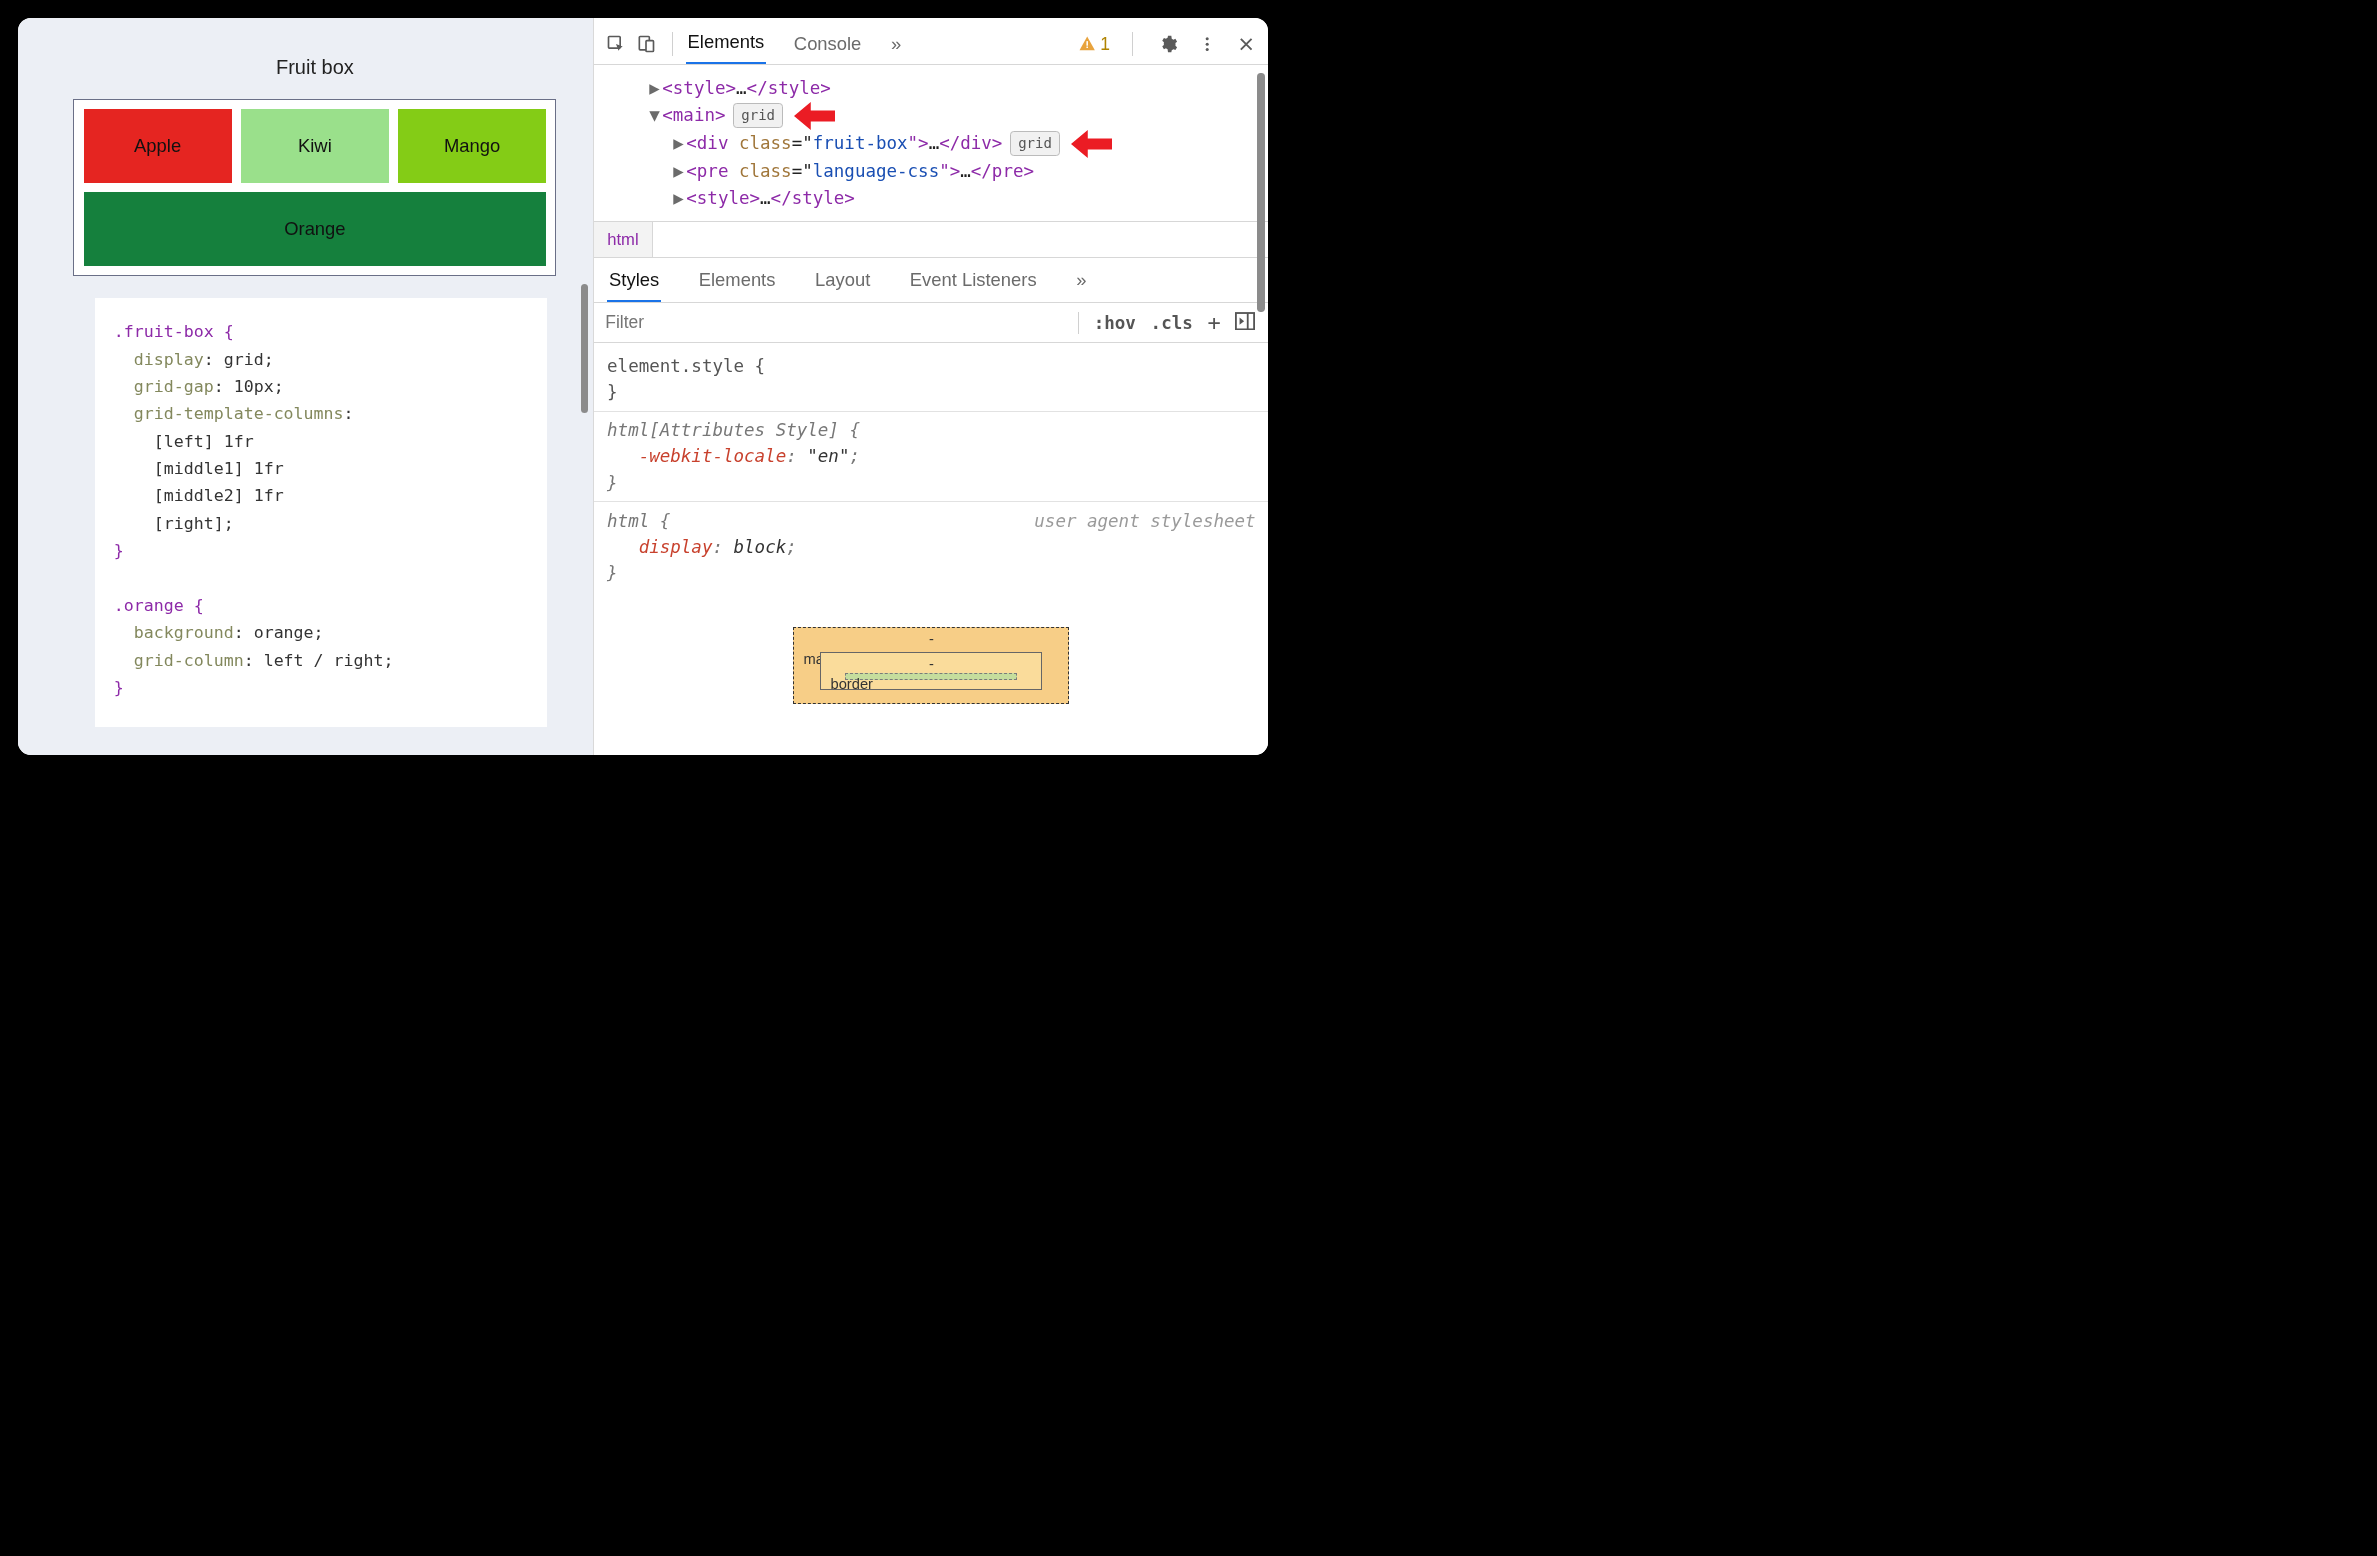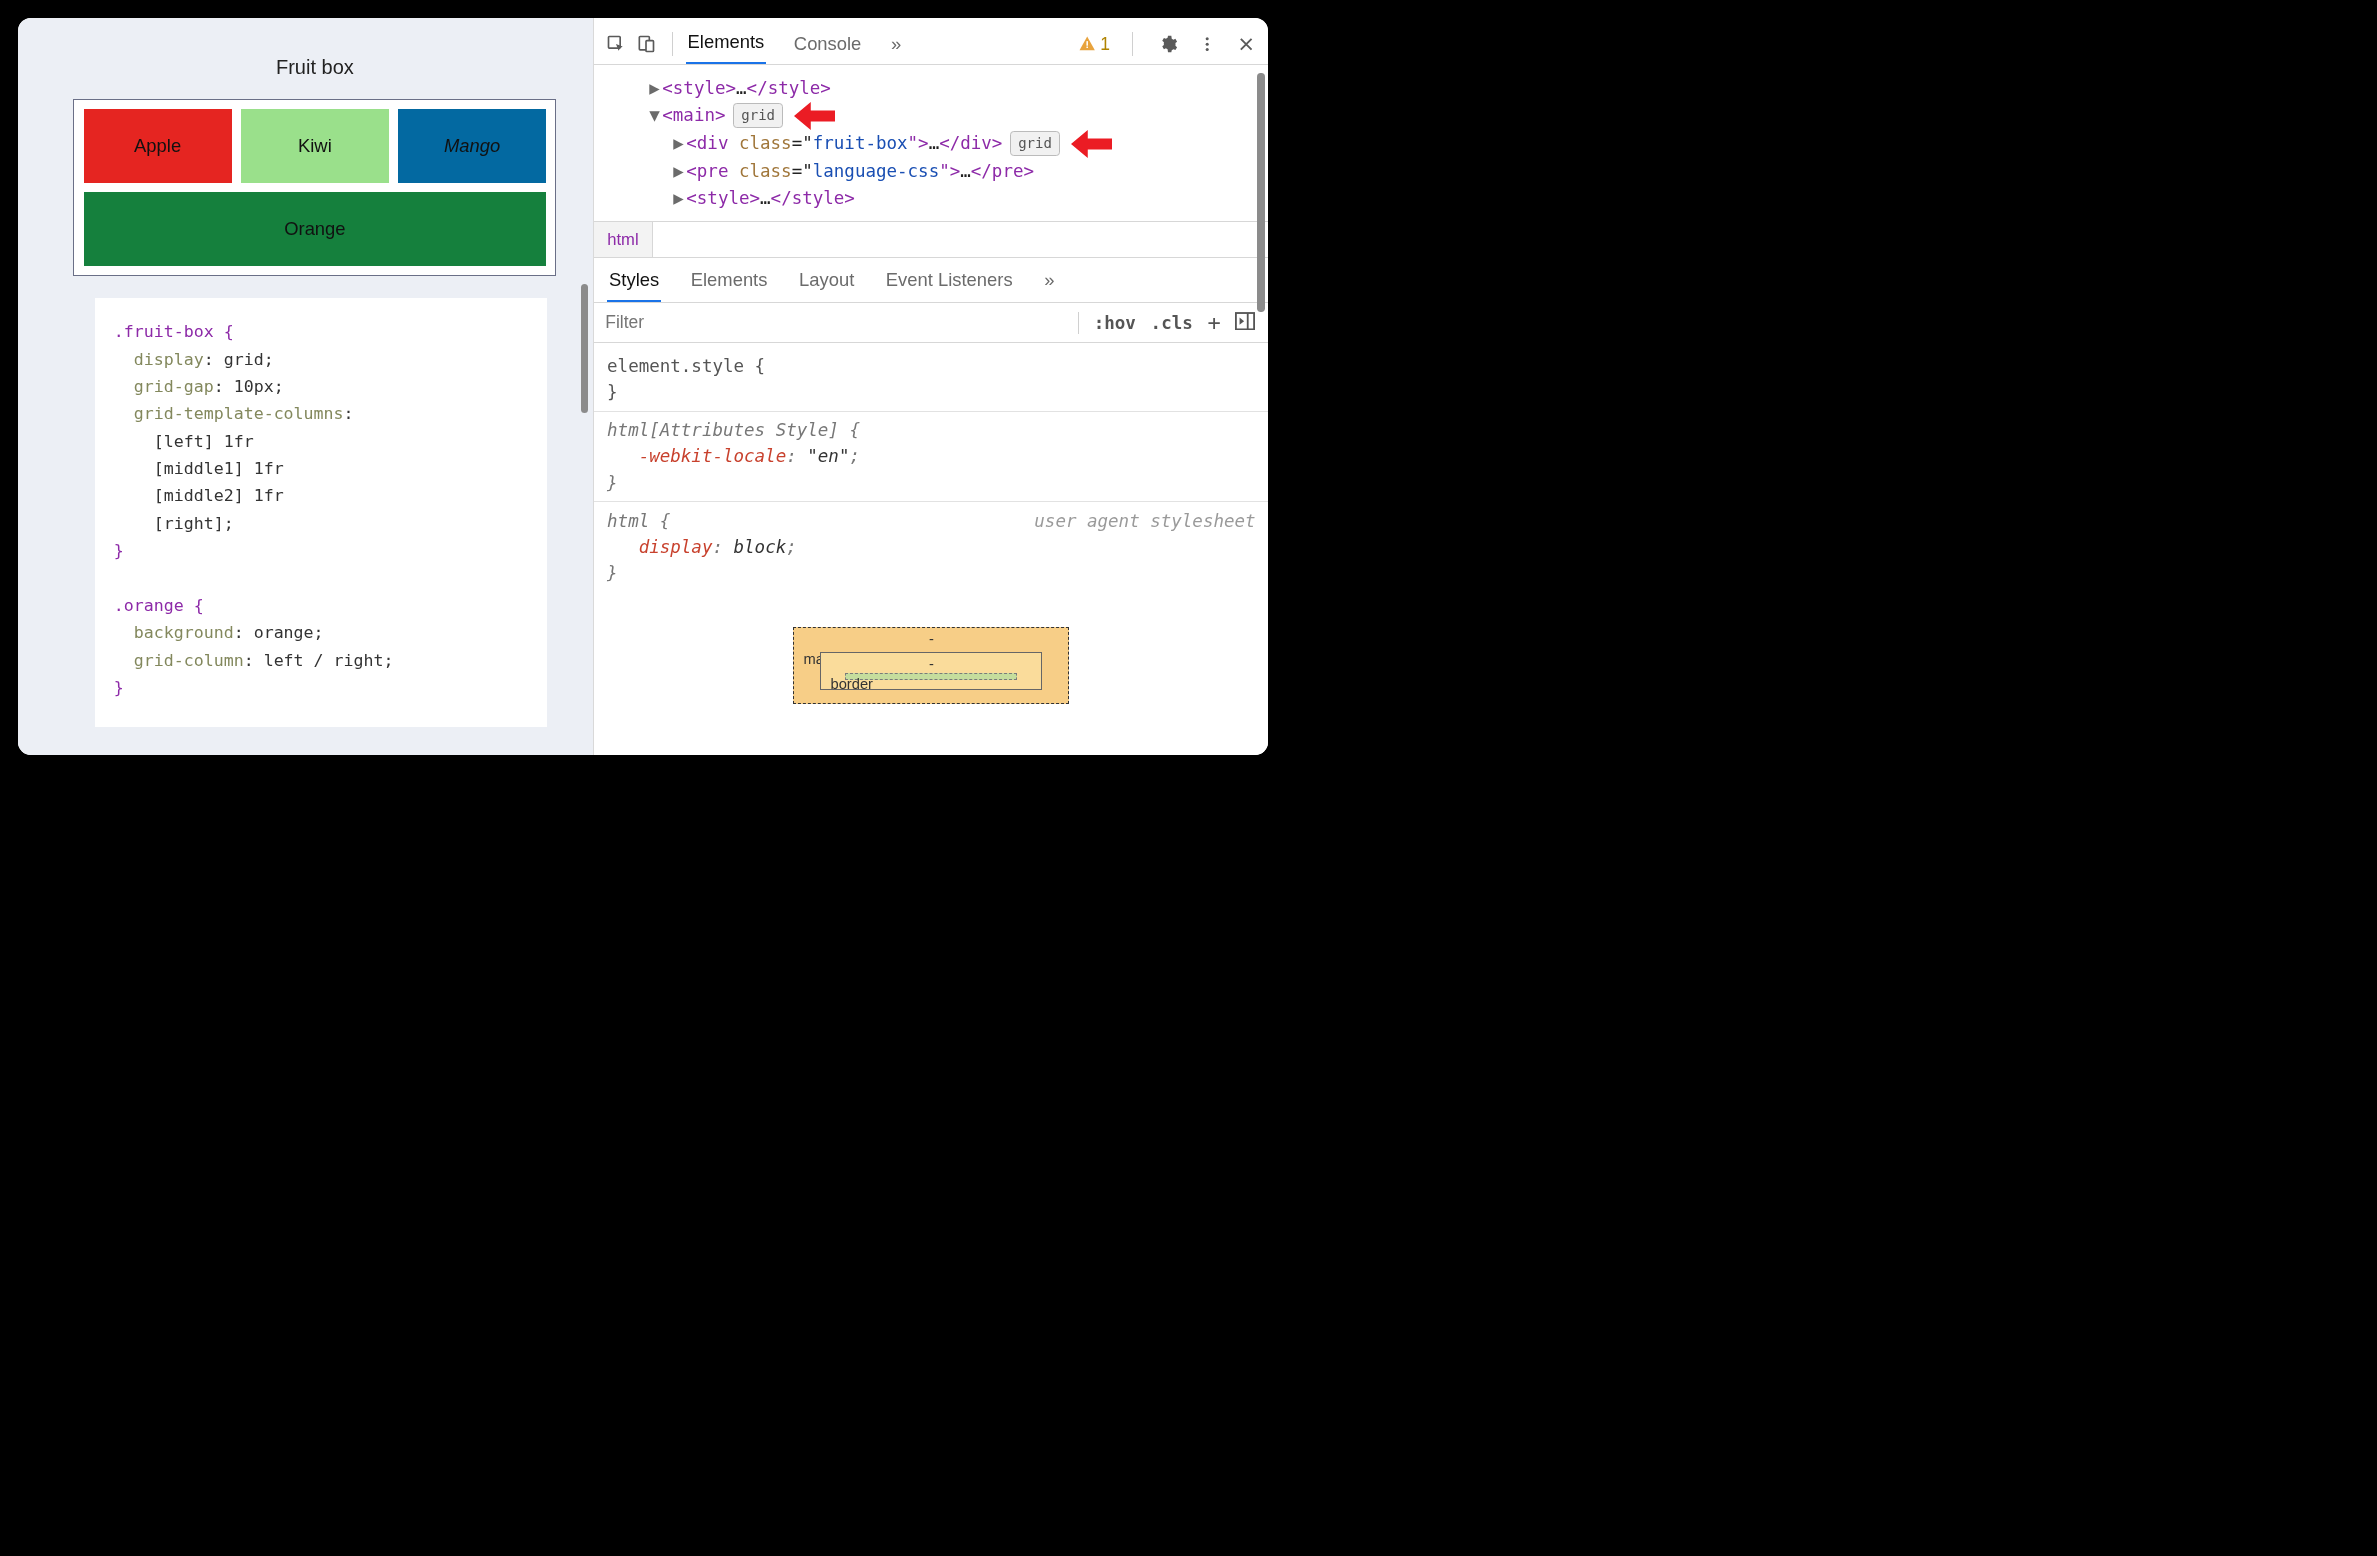--- a/index.html
+++ b/index.html
@@ -44,21 +44,21 @@
   }
   .fruit {
     padding:26px 0;
     text-align:center;
     font-size:18.4px;
     font-weight:500;
     color:#111;
   }
   .apple { background:#e52521; }
   .kiwi  { background:#9ae08b; }
-  .mango { background:#0369a1;font-style:italic; }
+  .mango { background:#84cc16; }
   .orange { background:#15803d; grid-column: 1 / -1; }
   .code-block {
     margin:22px 9.2px 0 22px;
     background:#fff;
     padding:20px 18.4px 26px;
     font-family: ui-monospace, Menlo, Consolas, monospace;
     font-size:16.6px;
     line-height:1.65;
     white-space:pre;
     color:#333;
@@ -149,21 +149,21 @@
     display:flex;
   }
   .breadcrumb span {
     padding:7.4px 13px;
     border-right:0.9px solid #d7d7d7;
     background:#f3f3f3;
   }
 
   
   .styles-tabs {
-    display:flex; gap:28px;
+    display:flex; gap:36px;
     padding:9.2px 13px 0;
     font-size:18.4px; color:#6b6b6b;
     border-bottom:0.9px solid #d7d7d7;
   }
   .styles-tab { padding:1.8px 1.8px 9.2px; }
   .styles-tab.active { color:#111; border-bottom:2.8px solid #1a73e8; font-weight:500; }
 
   
   .filter-row {
     display:flex; align-items:center;

